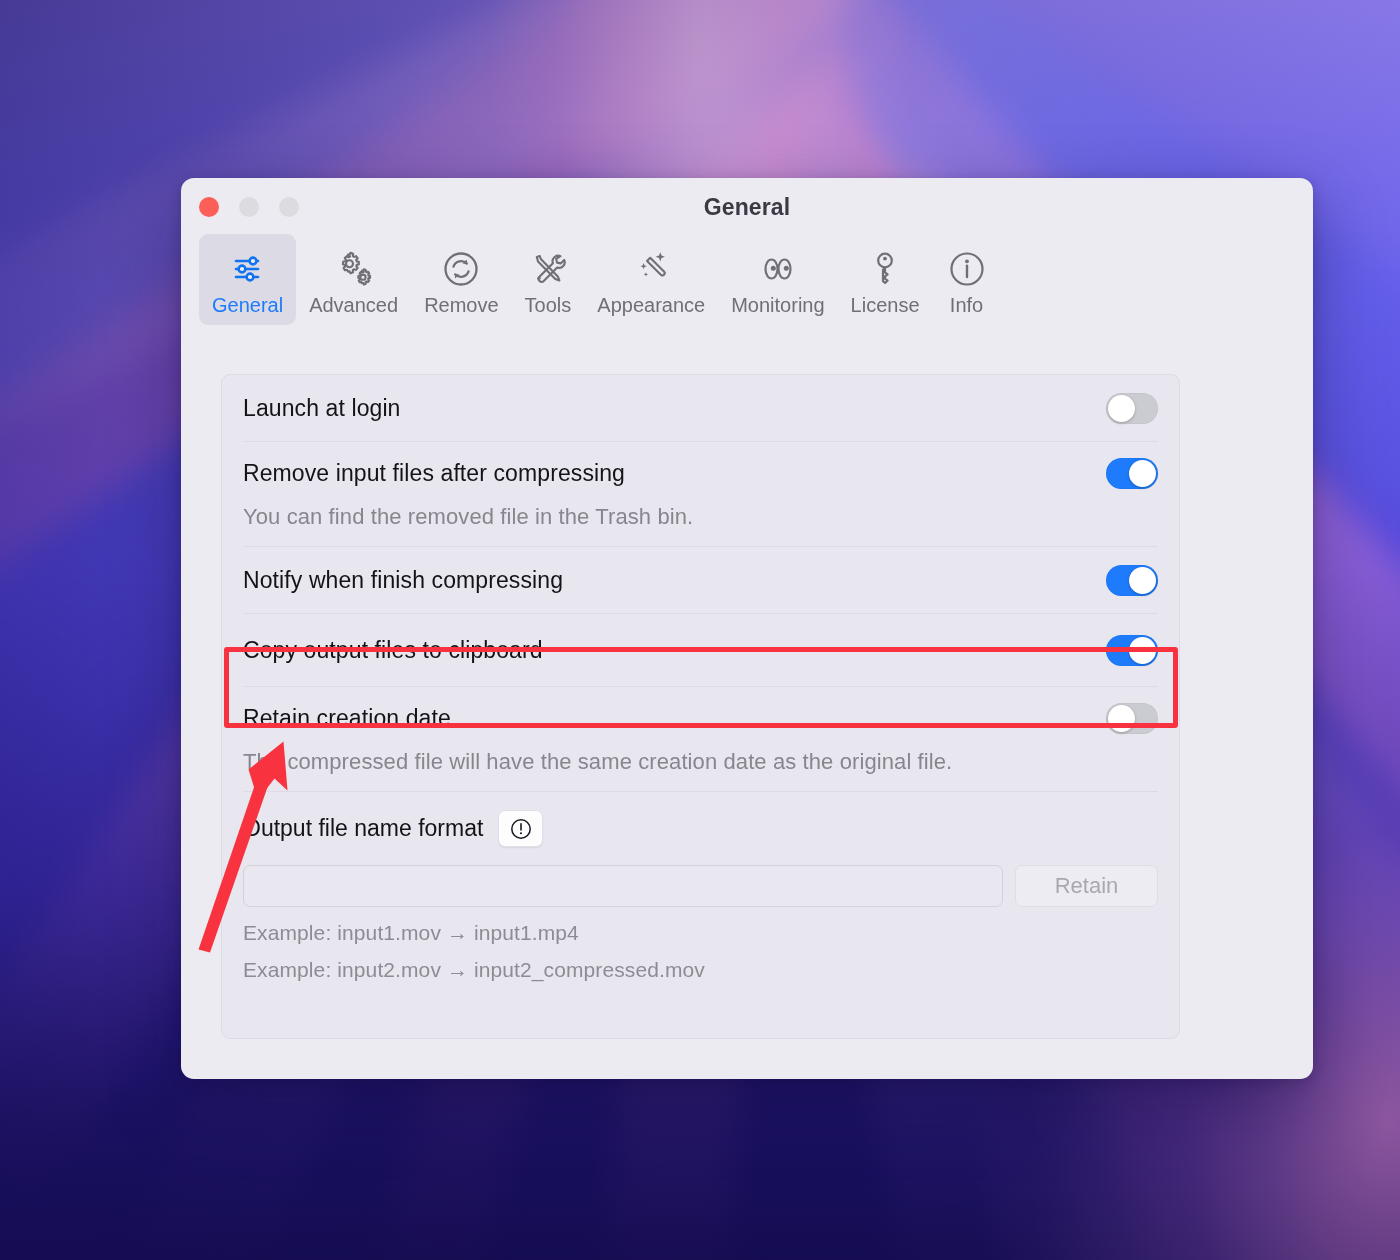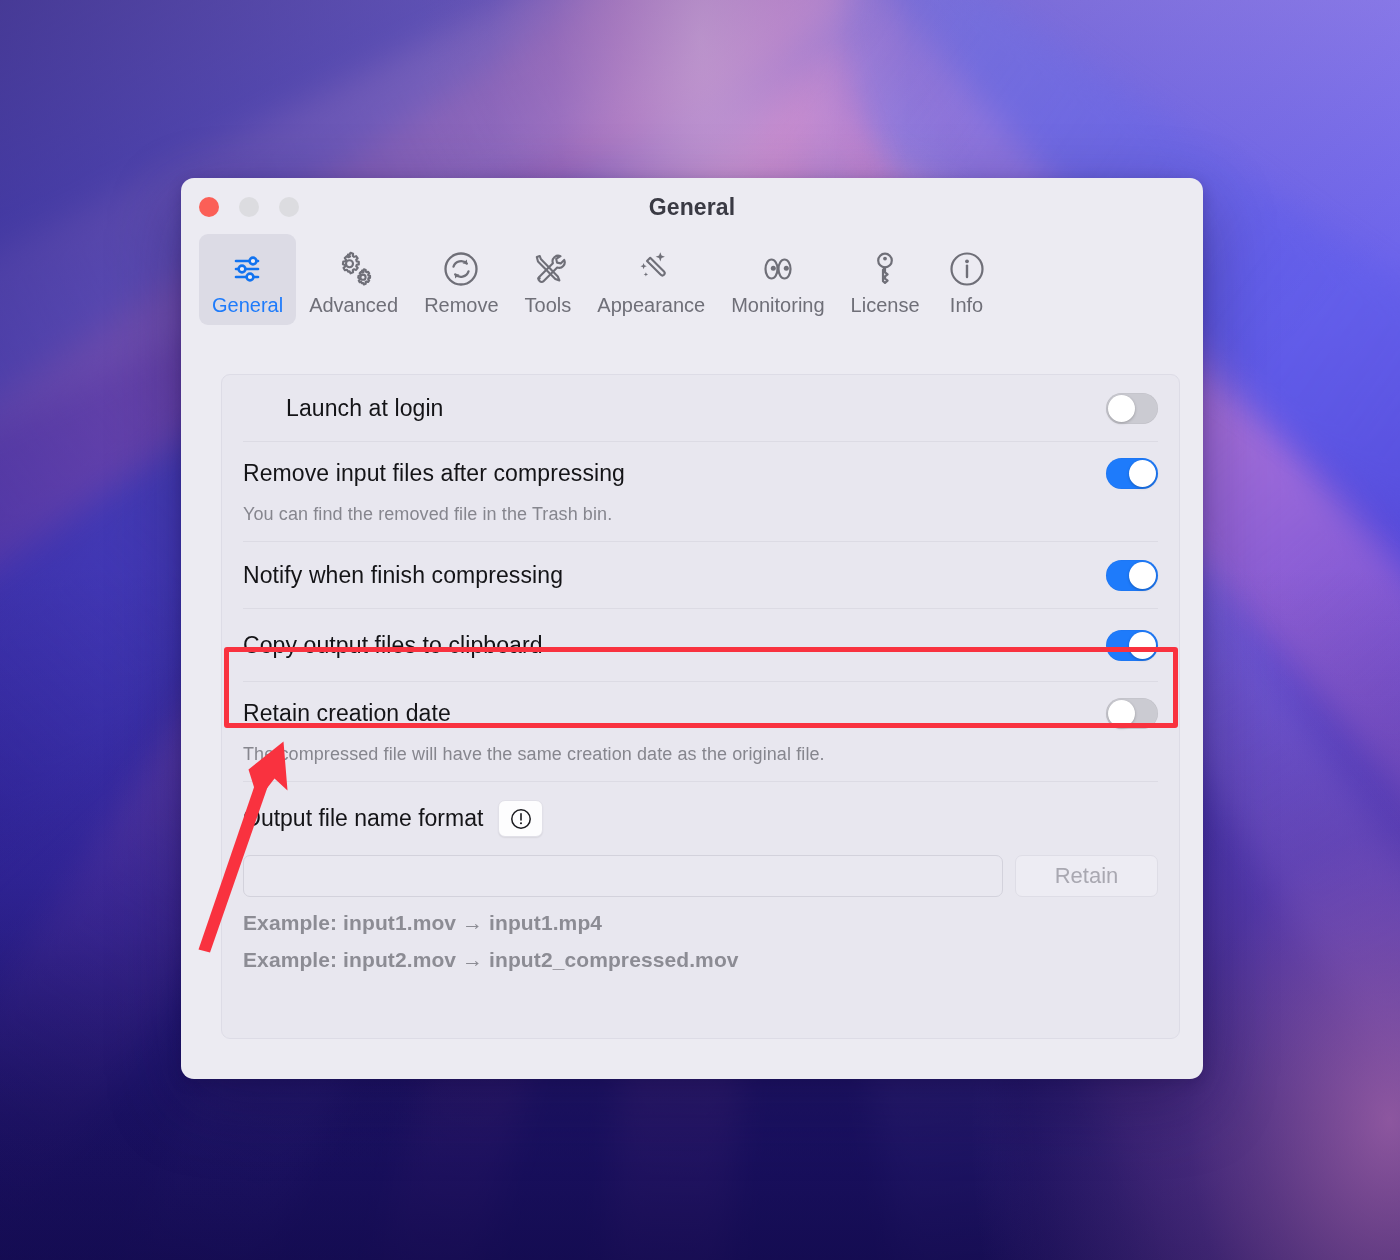--- a/index.html
+++ b/index.html
@@ -63,21 +63,21 @@
   .wp-glow {
     background:
       radial-gradient(ellipse 420px 600px at 1390px 1120px,
         rgba(246,150,215,0.52) 0%, rgba(200,120,215,0.22) 48%, rgba(0,0,0,0) 100%);
   }
 
   
   #window {
     position:absolute;
     left:181px; top:178px;
-    width:1022px; height:901px;
+    width:1132px; height:901px;
     background:#ecebf2;
     border-radius:13px;
     box-shadow:0 24px 70px rgba(20,10,60,.40), 0 4px 14px rgba(20,10,60,.22);
     overflow:hidden;
   }
 
   
   #titlebar {
     position:relative;
     height:56px;
@@ -143,21 +143,21 @@
     display:flex; align-items:center;
     justify-content:space-between;
     min-height:54px;
   }
   .row-title {
     font-size:23px;
     color:#141417;
     letter-spacing:.1px;
   }
   .row-sub {
-    font-size:18px;
+    font-size:22px;
     color:#86868e;
     padding-bottom:16px;
     letter-spacing:.1px;
   }
   .divider {
     height:1px;
     background:#dcdbe4;
     margin:0 21px;
   }
 
@@ -218,21 +218,20 @@
     color:#a9a8b1;
     font-size:22px;
     font-family:"Liberation Sans", sans-serif;
     cursor:default;
   }
   .example {
     font-size:21px;
     color:#8c8c94;
     margin-top:14px;
     letter-spacing:.1px;
-    font-weight:bold;
   }
   .example + .example { margin-top:13px; }
 
   
   #highlight-box {
     position:absolute;
     left:224px; top:647px;
     width:954px; height:81px;
     border:5px solid #f9323f;
     border-radius:3px;
@@ -397,21 +396,21 @@
           </svg>
         </div>
         <div class="tb-label">Info</div>
       </div>
 
     </div>
 
     <div id="card">
 
       <div class="row">
-        <div class="row-main" style="min-height:66px;margin-left:43px;">
+        <div class="row-main" style="min-height:66px;">
           <div class="row-title">Launch at login</div>
           <div class="switch">
               <span class="knob"></span>
             </div>
         </div>
       </div>
       <div class="divider"></div>
 
       <div class="row">
         <div class="row-main" style="min-height:62px;gap:36px;">

